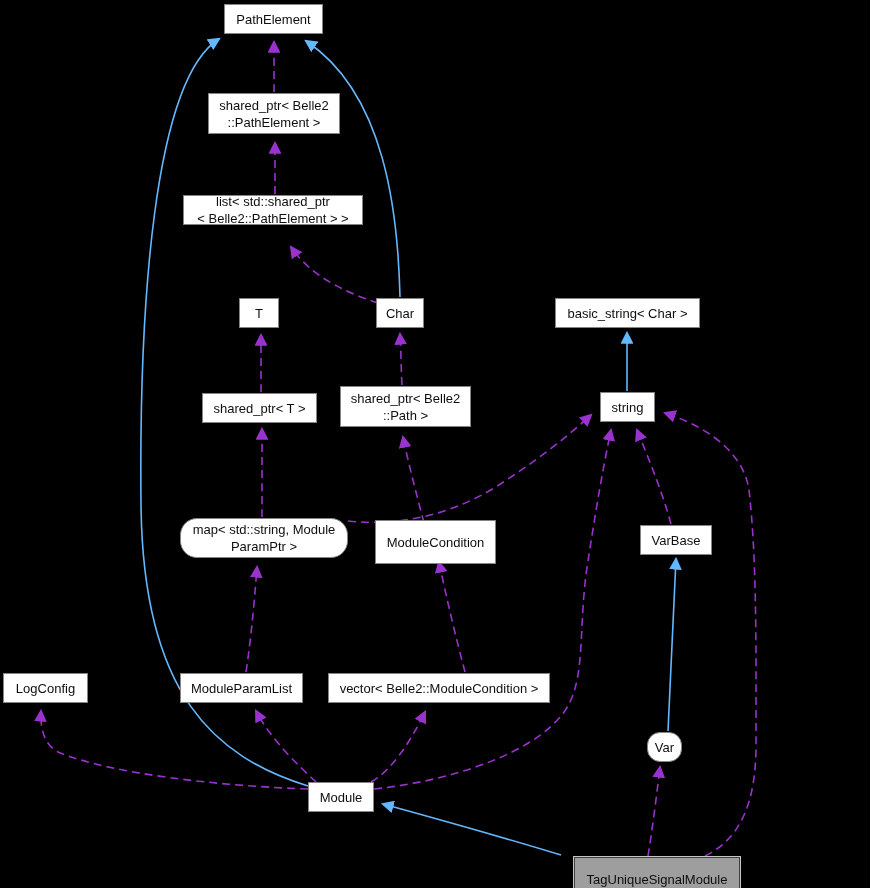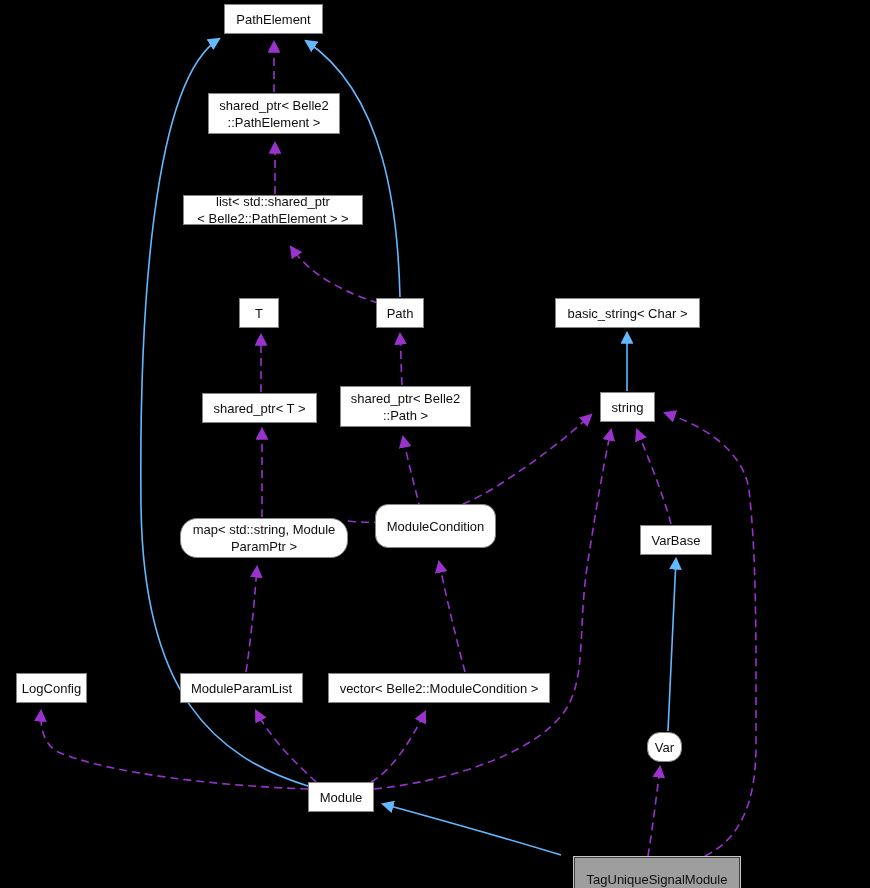--- a/index.html
+++ b/index.html
@@ -52,30 +52,30 @@
     <path class="inherit" d="M668,731 C671,678 673,614 676,559" marker-end="url(#ab)"></path>
     <path class="inherit" d="M561,855 C505,838 434,818 383,804" marker-end="url(#ab)"></path>
   </svg>
 
   <div class="node" style="left:224px;top:4px;width:99px;height:28px;">PathElement</div>
   <div class="node" style="left:208px;top:93px;width:132px;height:41px;">shared_ptr&lt; Belle2
 ::PathElement &gt;</div>
   <div class="node" style="left:183px;top:195px;width:180px;height:27px;">list&lt; std::shared_ptr
 &lt; Belle2::PathElement &gt; &gt;</div>
   <div class="node" style="left:239px;top:298px;width:40px;height:27px;">T</div>
-  <div class="node" style="left:376px;top:298px;width:48px;height:27px;">Path</div>
+  <div class="node" style="left:376px;top:298px;width:48px;height:27px;">Char</div>
   <div class="node" style="left:555px;top:298px;width:145px;height:26px;">basic_string&lt; Char &gt;</div>
   <div class="node" style="left:202px;top:393px;width:115px;height:26px;">shared_ptr&lt; T &gt;</div>
   <div class="node" style="left:340px;top:386px;width:131px;height:41px;">shared_ptr&lt; Belle2
 ::Path &gt;</div>
   <div class="node" style="left:600px;top:392px;width:55px;height:28px;">string</div>
   <div class="node" style="left:180px;top:518px;width:168px;height:40px;border-radius:17px;">map&lt; std::string, Module
 ParamPtr &gt;</div>
-  <div class="node" style="left:375px;top:504px;width:121px;height:44px;border-radius:13px;">ModuleCondition</div>
+  <div class="node" style="left:375px;top:520px;width:121px;height:44px;">ModuleCondition</div>
   <div class="node" style="left:640px;top:525px;width:72px;height:26px;">VarBase</div>
-  <div class="node" style="left:16px;top:673px;width:71px;height:28px;">LogConfig</div>
+  <div class="node" style="left:3px;top:673px;width:85px;height:28px;">LogConfig</div>
   <div class="node" style="left:180px;top:673px;width:123px;height:28px;">ModuleParamList</div>
   <div class="node" style="left:328px;top:673px;width:222px;height:28px;">vector&lt; Belle2::ModuleCondition &gt;</div>
   <div class="node" style="left:308px;top:782px;width:66px;height:25px;">Module</div>
   <div class="node" style="left:647px;top:732px;width:35px;height:26px;border-radius:13px;">Var</div>
   <div class="node highlight" style="left:574px;top:857px;width:166px;height:44px;">TagUniqueSignalModule</div>
 
 </div>
 
 </body></html>

